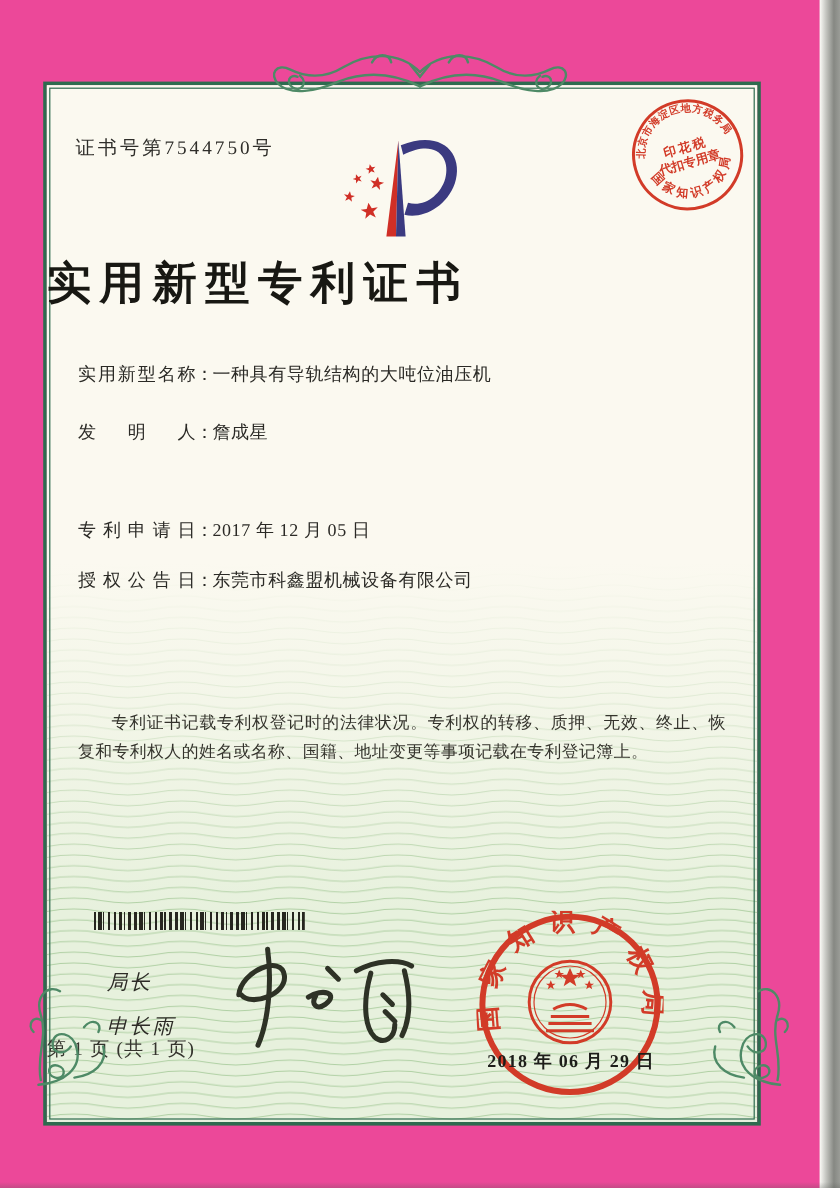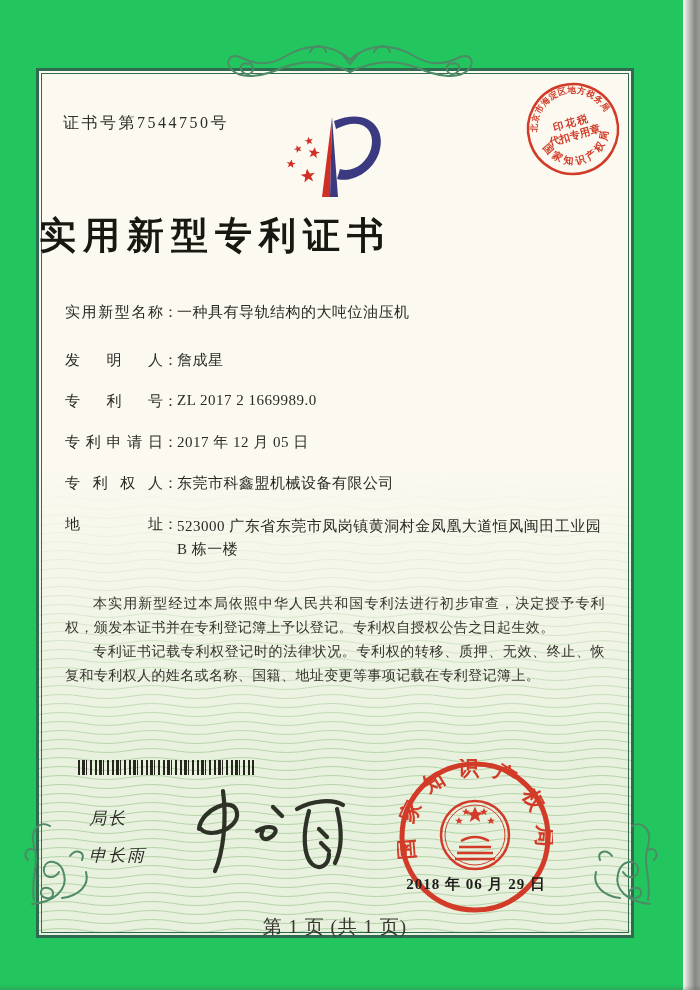--- a/index.html
+++ b/index.html
@@ -1,21 +1,21 @@
 <!DOCTYPE html>
 <html style="--border-green: #2e6b4f; --ornament-green: #4e8a66; --seal-red: #d23b28; --logo-red: #d02f26; --logo-blue: #3b3a80; --text-dark: #2b2a26; --wave-green: #aecfa2;"><head>
 <meta charset="utf-8">
 <style>
   :root{
     --border-green:#2e6b4f; --ornament-green:#4e8a66; --seal-red:#d23b28;
     --logo-red:#d02f26; --logo-blue:#3b3a80; --text-dark:#2b2a26; --wave-green:#aecfa2;
   }
   *{margin:0;padding:0;box-sizing:border-box;}
   body{width:700px;height:990px;background:#e9e9e6;font-family:"Liberation Serif","DejaVu Serif",serif;}
-  .paper{position:relative;width:700px;height:990px;background:#22c55e;overflow:hidden;}
+  .paper{position:relative;width:700px;height:990px;background:#ec4899;overflow:hidden;}
   .scan-edge-r{position:absolute;top:0;right:0;width:17px;height:100%;
     background:linear-gradient(90deg,#fcfcf8 0%,#c7c8c3 30%,#868883 70%,#9a9c97 100%);}
   .scan-edge-b{position:absolute;bottom:0;left:0;width:100%;height:5px;
     background:linear-gradient(180deg,rgba(0,0,0,0) 0%,rgba(80,82,78,.25) 100%);}
 
   
   .frame{position:absolute;left:36px;top:68px;width:598px;height:870px;
     border:3px solid var(--border-green);}
   .frame::before{content:"";position:absolute;inset:2px;border:1px solid var(--border-green);pointer-events:none;z-index:2;}
   .frame-waves{position:absolute;inset:0;width:100%;height:100%;z-index:0;}
@@ -51,21 +51,21 @@
   .signature{position:absolute;left:146px;top:712px;}
 
   .seal{position:absolute;left:358px;top:688px;}
   .seal-ring{fill:none;stroke:var(--seal-red);}
   .seal-red-f{fill:var(--seal-red);stroke:none;}
   .seal-red-s{fill:none;stroke:var(--seal-red);}
   .seal-text{fill:var(--seal-red);font-family:"Liberation Serif","DejaVu Serif",serif;font-weight:bold;}
   .seal-date{position:absolute;left:352px;top:804px;width:170px;text-align:center;
     font-size:15px;letter-spacing:1px;color:#1d1d1a;font-weight:bold;z-index:5;}
 
-  .footer-page{position:absolute;left:0;top:843px;width:100%;text-align:center;font-size:19px;color:#35342e;letter-spacing:1px;}
+  .footer-page{position:absolute;left:0;top:793px;width:100%;text-align:left;font-size:16px;color:#35342e;letter-spacing:1px;}
 
   
   .ornament-top{position:absolute;left:214px;top:34px;z-index:4;}
   .ornament-bl{position:absolute;left:18px;top:800px;z-index:4;}
   .ornament-br{position:absolute;left:580px;top:800px;z-index:4;transform:scaleX(-1);}
   .tax-stamp{position:absolute;left:523px;top:79px;z-index:5;transform:rotate(-16deg);}
   .orn{stroke:var(--ornament-green);fill:none;stroke-width:2;stroke-linecap:round;}
   .sig-stroke{stroke:#2e3226;fill:none;stroke-width:4.2;stroke-linecap:round;stroke-linejoin:round;}
 </style>
 </head>
@@ -109,35 +109,28 @@
       </svg>
 
       <div class="doc-title">实用新型专利证书</div>
 
       <div class="row r-inventor">
         <span class="lbl">发明人</span><span class="colon">：</span><span class="val">詹成星</span>
       </div>
       <div class="row r-name">
         <span class="lbl">实用新型名称</span><span class="colon">：</span><span class="val">一种具有导轨结构的大吨位油压机</span>
       </div>
-      <div class="row r-patno">
-        <span class="lbl">专利号</span><span class="colon">：</span><span class="val">ZL 2017 2 1669989.0</span>
-      </div>
       <div class="row r-filing">
         <span class="lbl">专利申请日</span><span class="colon">：</span><span class="val">2017 年 12 月 05 日</span>
       </div>
       <div class="row r-patentee">
-        <span class="lbl">专利权人</span><span class="colon">：</span><span class="val">东莞市科鑫盟机械设备有限公司</span>
-      </div>
-      <div class="row r-address">
-        <span class="lbl">地址</span><span class="colon">：</span><span class="val val-wrap">523000 广东省东莞市凤岗镇黄洞村金凤凰大道恒风闽田工业园 B 栋一楼</span>
+        <span class="lbl">授权公告日</span><span class="colon">：</span><span class="val">东莞市科鑫盟机械设备有限公司</span>
       </div>
 
       <div class="body-text">
-        <p>本实用新型经过本局依照中华人民共和国专利法进行初步审查，决定授予专利权，颁发本证书并在专利登记簿上予以登记。专利权自授权公告之日起生效。</p>
         <p>专利证书记载专利权登记时的法律状况。专利权的转移、质押、无效、终止、恢复和专利权人的姓名或名称、国籍、地址变更等事项记载在专利登记簿上。</p>
       </div>
 
       <div class="barcode"></div>
 
       <div class="signer">
         <div class="signer-title">局长</div>
         <div class="signer-name">申长雨</div>
       </div>
 

